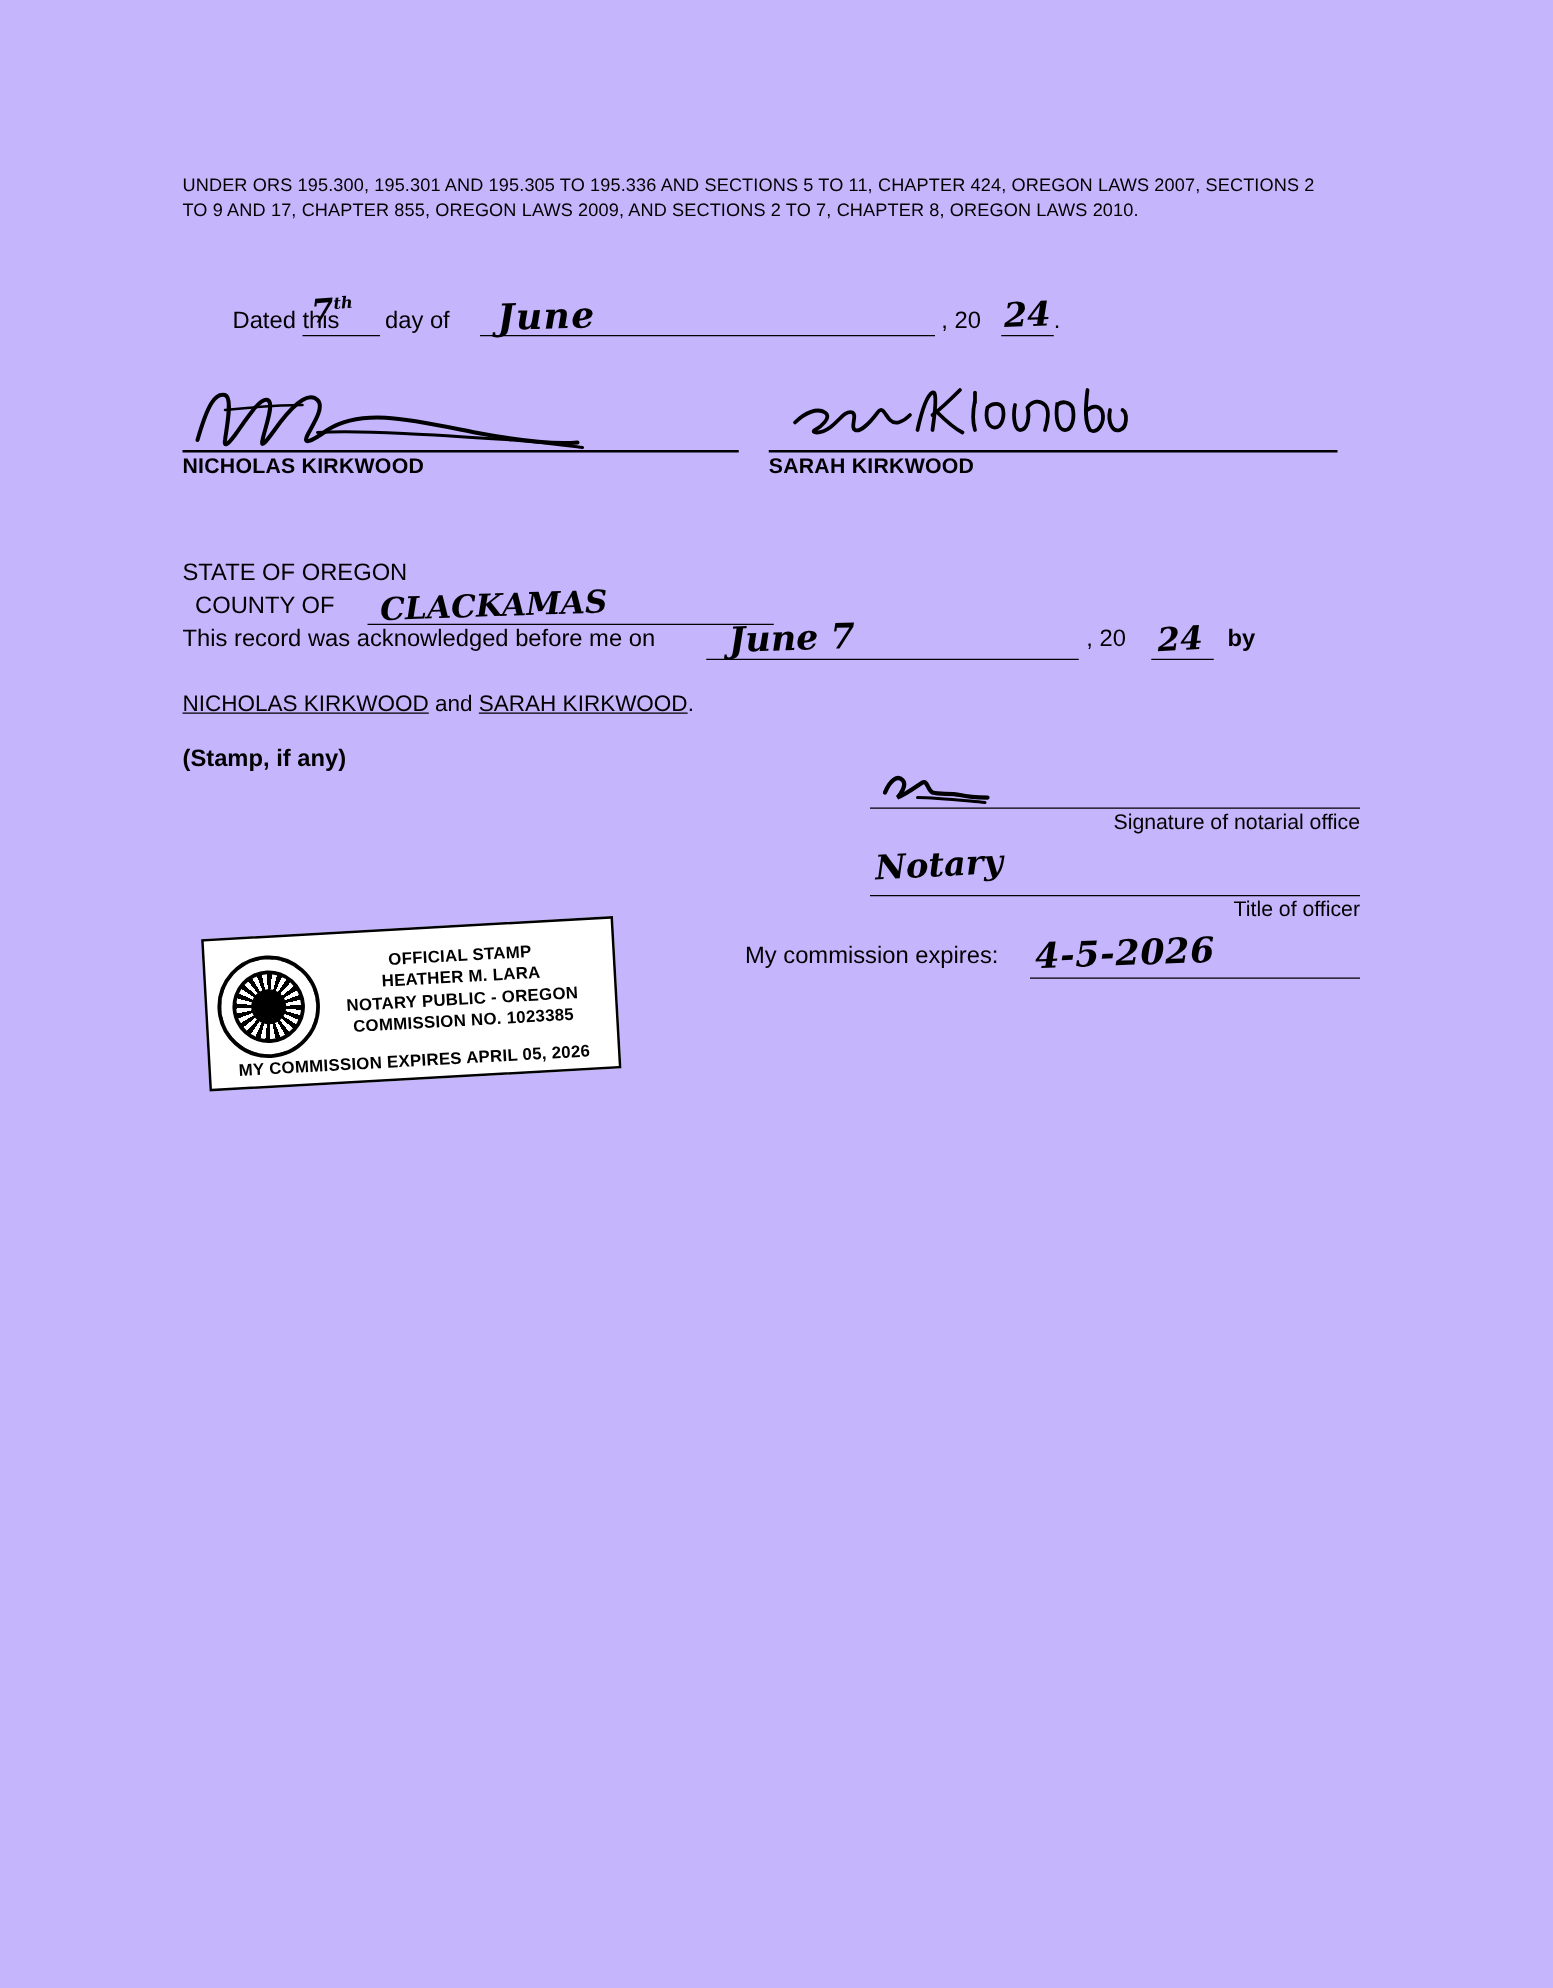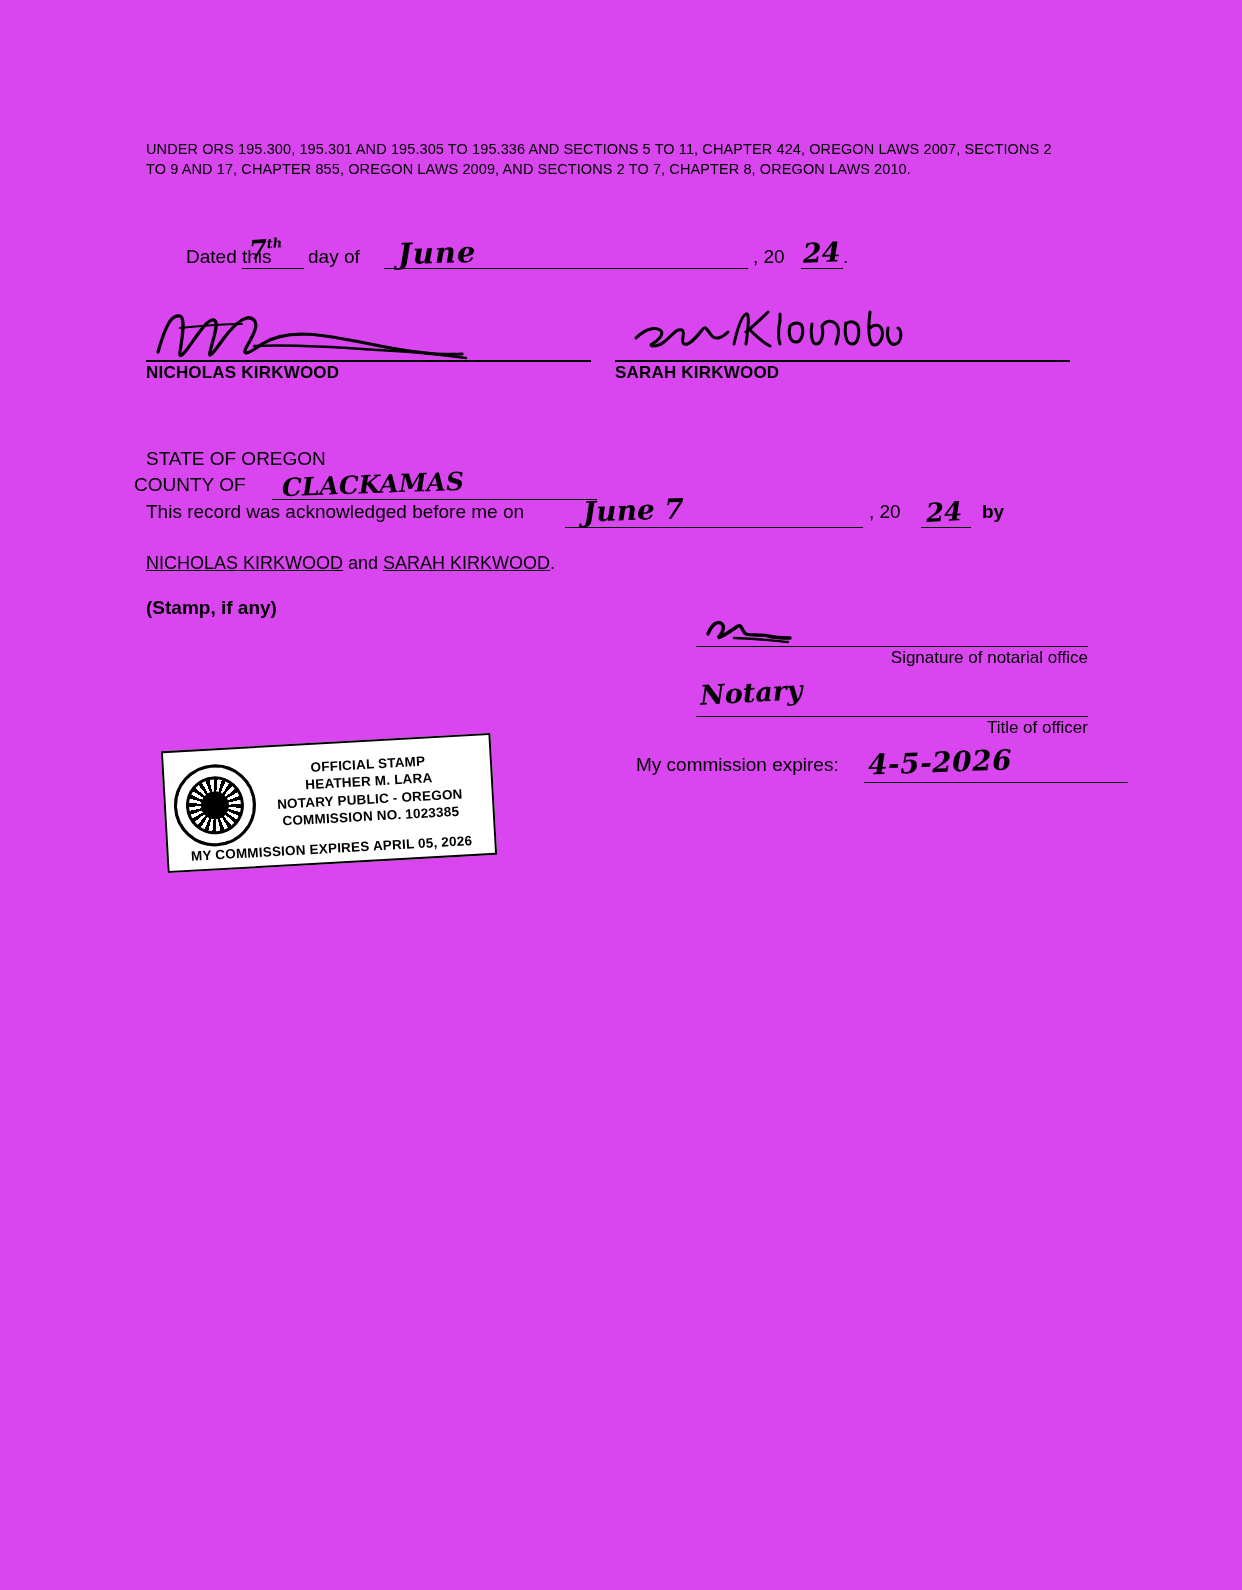--- a/index.html
+++ b/index.html
@@ -13,21 +13,21 @@
     position: relative;
     font-family: "Liberation Sans", sans-serif;
     color: #000000;
     overflow: hidden;
   }
   .page {
     position: absolute;
     left: 0; top: 0;
     width: 1242px;
     height: 1590px;
-    background: #d946ef;
+    background: #c4b5fd;
   }
 
   
   .statute {
     position: absolute;
     left: 146px;
     top: 140px;
     width: 920px;
     font-size: 14.5px;
     line-height: 1.35;
@@ -129,21 +129,21 @@
 
   
   .state-line {
     position: absolute;
     left: 146px;
     top: 448px;
     font-size: 19px;
   }
   .county-row {
     position: absolute;
-    left: 134px;
+    left: 156px;
     top: 474px;
     height: 32px;
     width: 600px;
     font-size: 19px;
   }
   .county-row .lbl { position: absolute; top: 0; left: 0; }
   .line-county {
     position: absolute;
     left: 138px;
     top: 25px;
@@ -250,21 +250,20 @@
     transform: rotate(-3deg);
   }
 
   .commission-row {
     position: absolute;
     left: 596px;
     top: 750px;
     width: 500px;
     height: 36px;
     font-size: 19px;
-    margin-left: 40px;
   }
   .commission-row .lbl { position: absolute; top: 4px; left: 0; }
   .line-comm {
     position: absolute;
     left: 228px; top: 32px; width: 264px;
     border-bottom: 1.6px solid #000;
   }
   .hw-comm {
     position: absolute;
     left: 232px; top: -4px;

